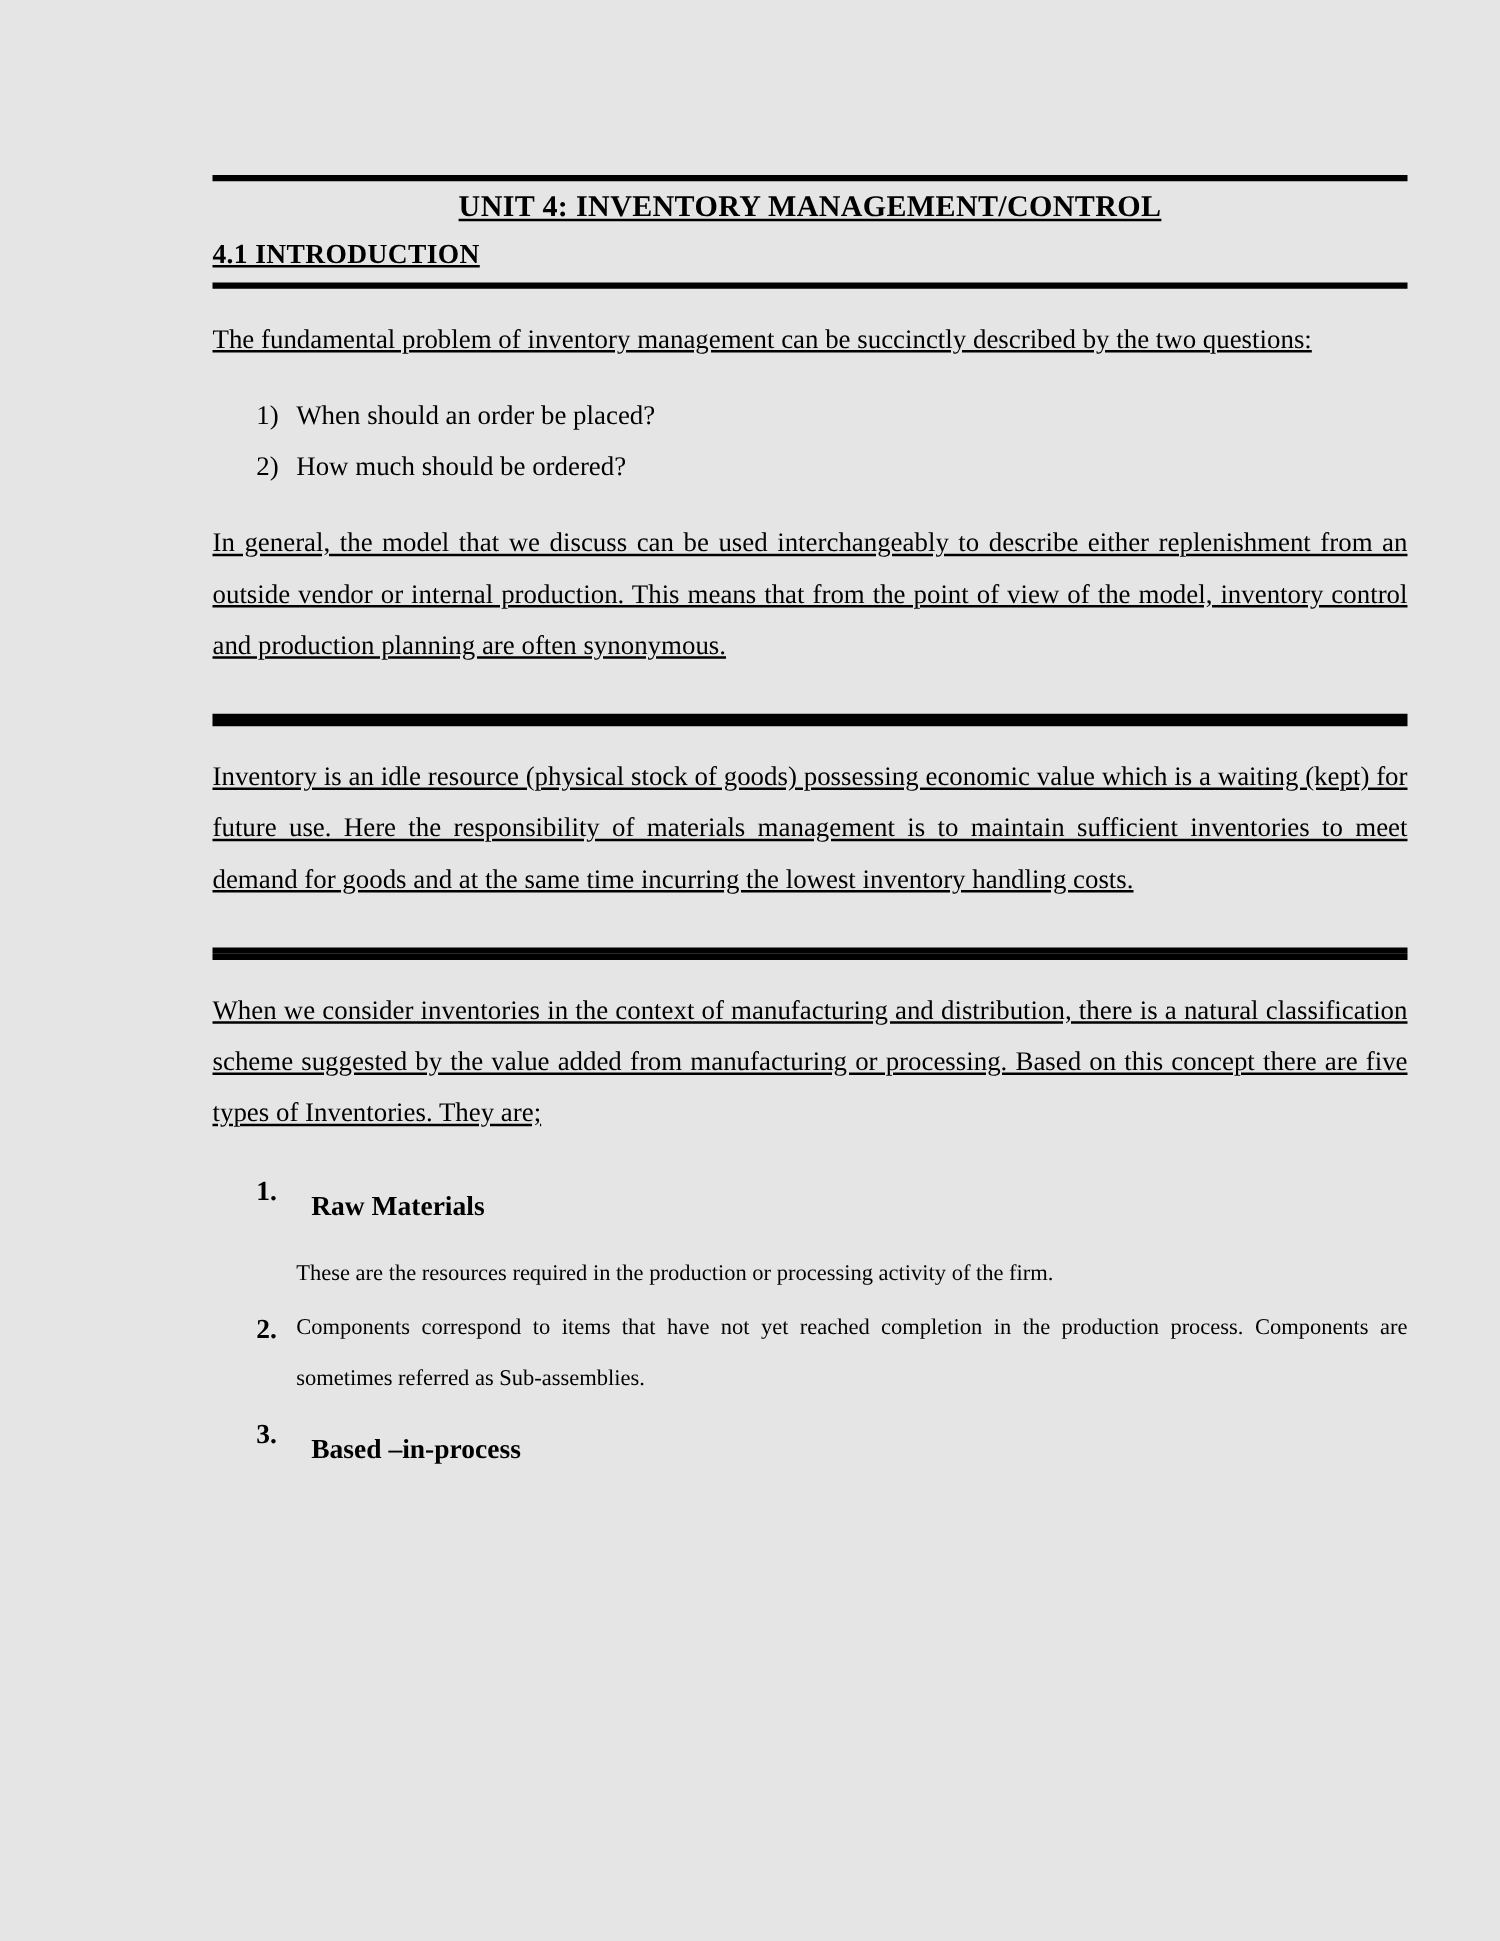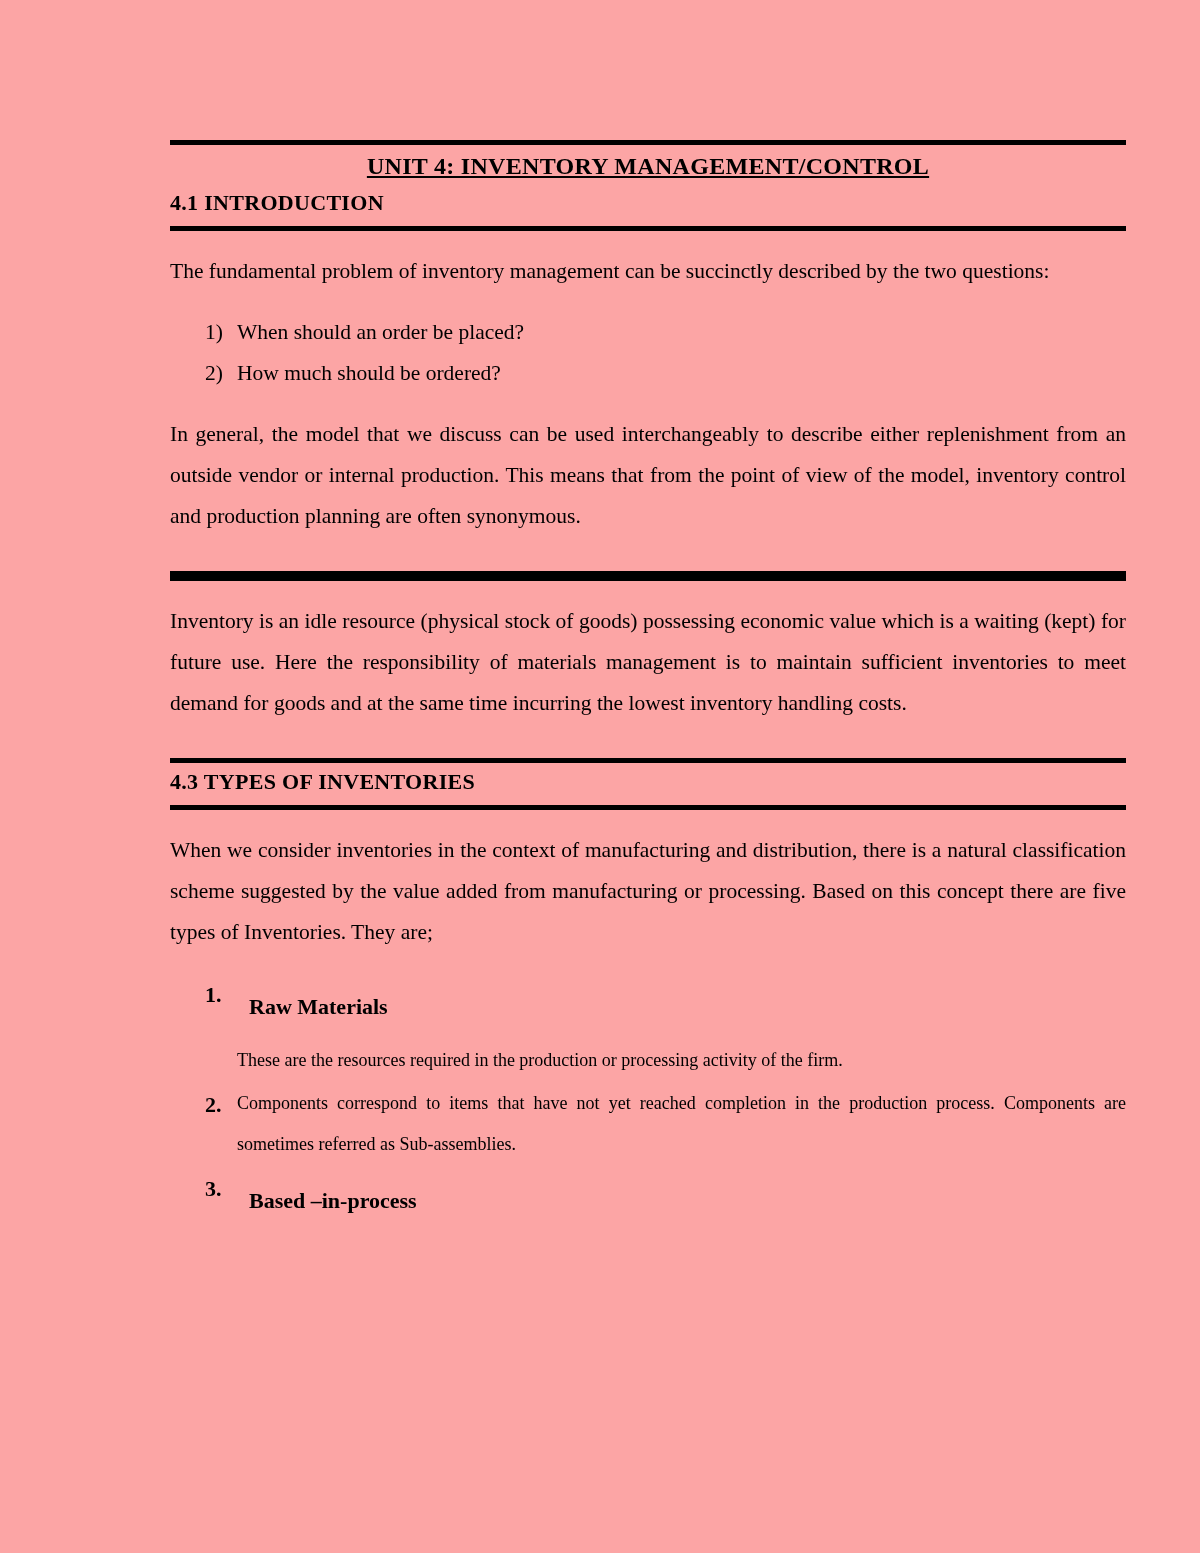--- a/index.html
+++ b/index.html
@@ -4,21 +4,21 @@
 <style>
   html, body {
     margin: 0;
     padding: 0;
     background: #ffffff;
   }
   .page {
     width: 1200px;
     height: 1553px;
     box-sizing: border-box;
-    background: #fca5a5;
+    background: #e5e5e5;
     font-family: "Liberation Serif", "DejaVu Serif", serif;
     color: #000000;
     padding: 140px 74px 40px 170px;
     overflow: hidden;
   }
   .rule {
     height: 5px;
     background: #000000;
     margin: 0;
   }
@@ -28,29 +28,31 @@
     text-align: center;
     text-decoration: underline;
     margin: 8px 0 10px 0;
     letter-spacing: 0.3px;
   }
   .section-heading {
     font-size: 22px;
     font-weight: bold;
     margin: 6px 0 4px 0;
     letter-spacing: 0.3px;
+    text-decoration: underline;
   }
   .heading-block {
     padding-bottom: 6px;
   }
   p.body-text {
     font-size: 21.5px;
     line-height: 41px;
     text-align: justify;
     margin: 20px 0 20px 0;
+    text-decoration: underline;
   }
   .list {
     margin: 6px 0 10px 35px;
   }
   .list-row {
     display: flex;
     align-items: flex-start;
     font-size: 21.5px;
     line-height: 41px;
   }
@@ -124,23 +126,20 @@
   <div class="spacer-sm"></div>
 
   <div class="rule"></div>
   <div class="rule"></div>
 
   <p class="body-text">Inventory is an idle resource (physical stock of goods) possessing economic value which is a waiting (kept) for future use. Here the responsibility of materials management is to maintain sufficient inventories to meet demand for goods and at the same time incurring the lowest inventory handling costs.</p>
 
   <div class="spacer-sm"></div>
 
   <div class="rule"></div>
-  <div class="heading-block">
-    <h2 class="section-heading">4.3 TYPES OF INVENTORIES</h2>
-  </div>
   <div class="rule"></div>
 
   <p class="body-text">When we consider inventories in the context of manufacturing and distribution, there is a natural classification scheme suggested by the value added from manufacturing or processing. Based on this concept there are five types of Inventories. They are;</p>
 
   <div class="inv-list">
 
     <div class="inv-item">
       <span class="inv-num">1.</span>
       <div class="inv-content">
         <p class="inv-title">Raw Materials</p>

